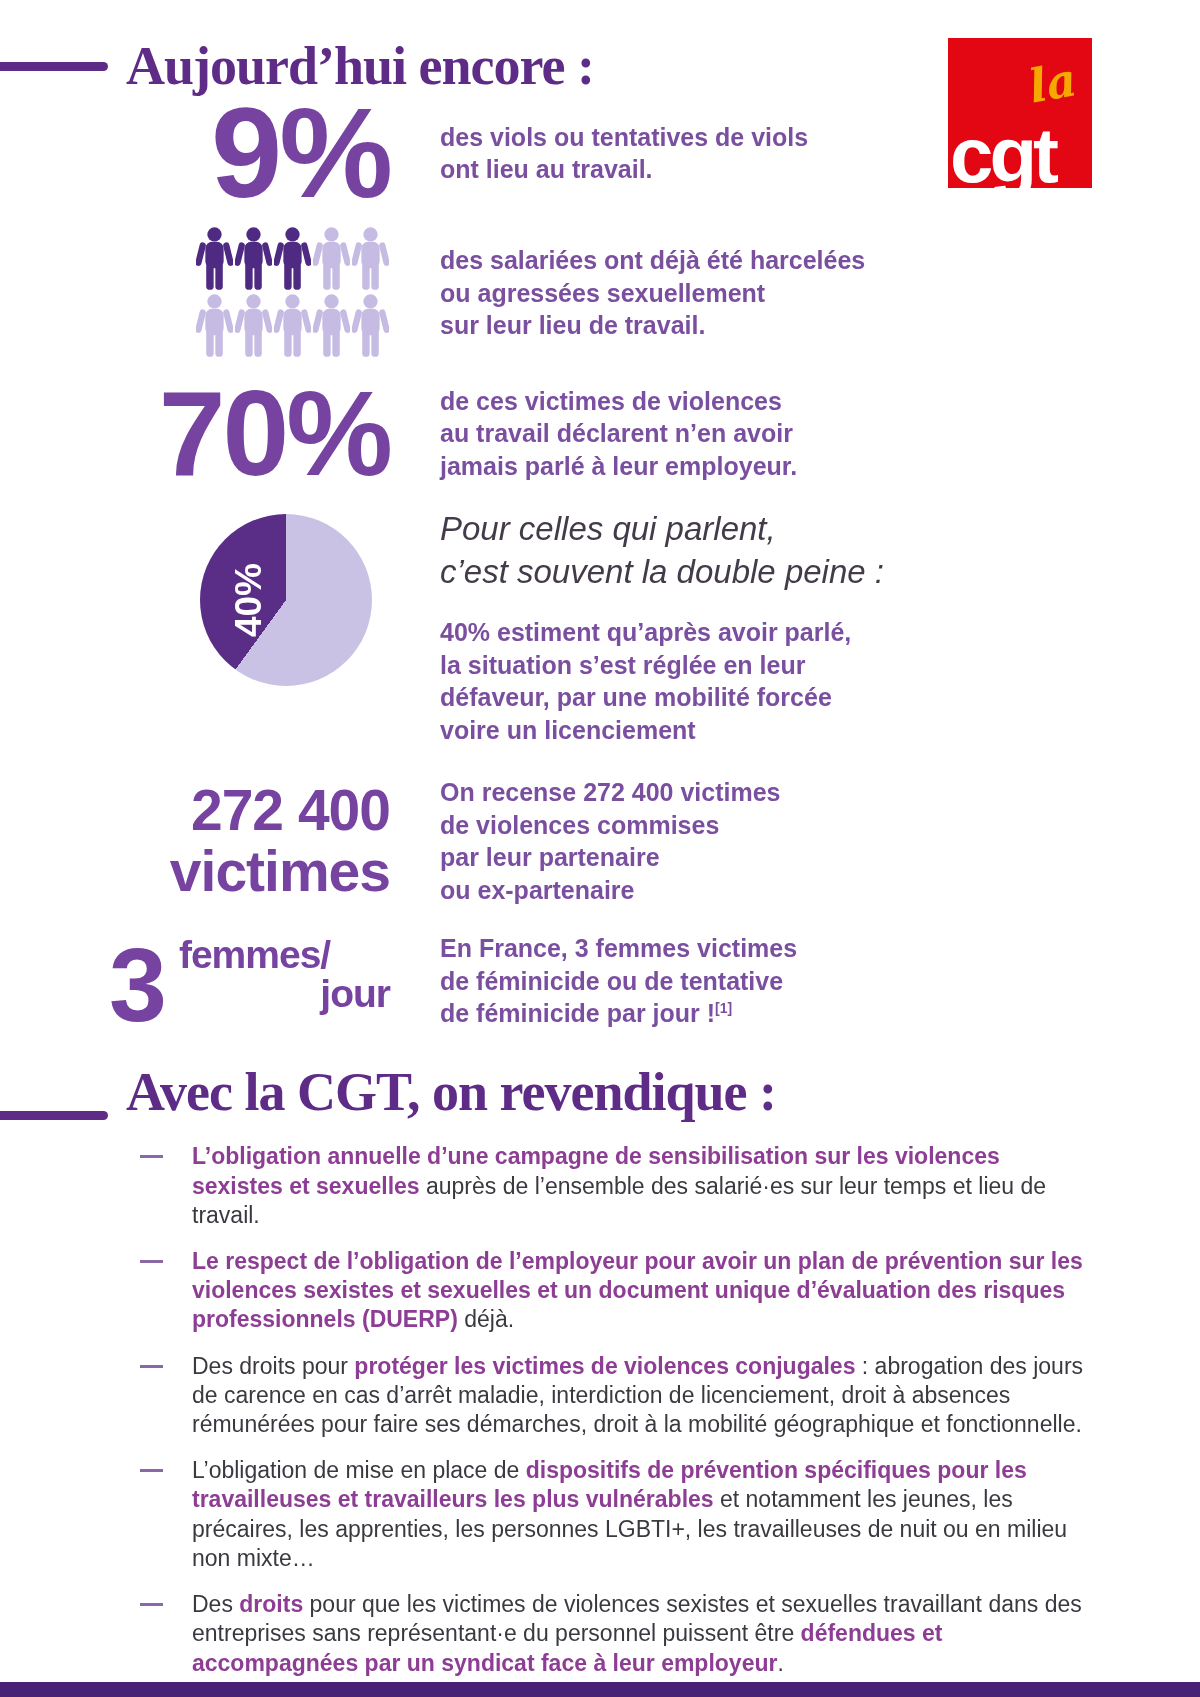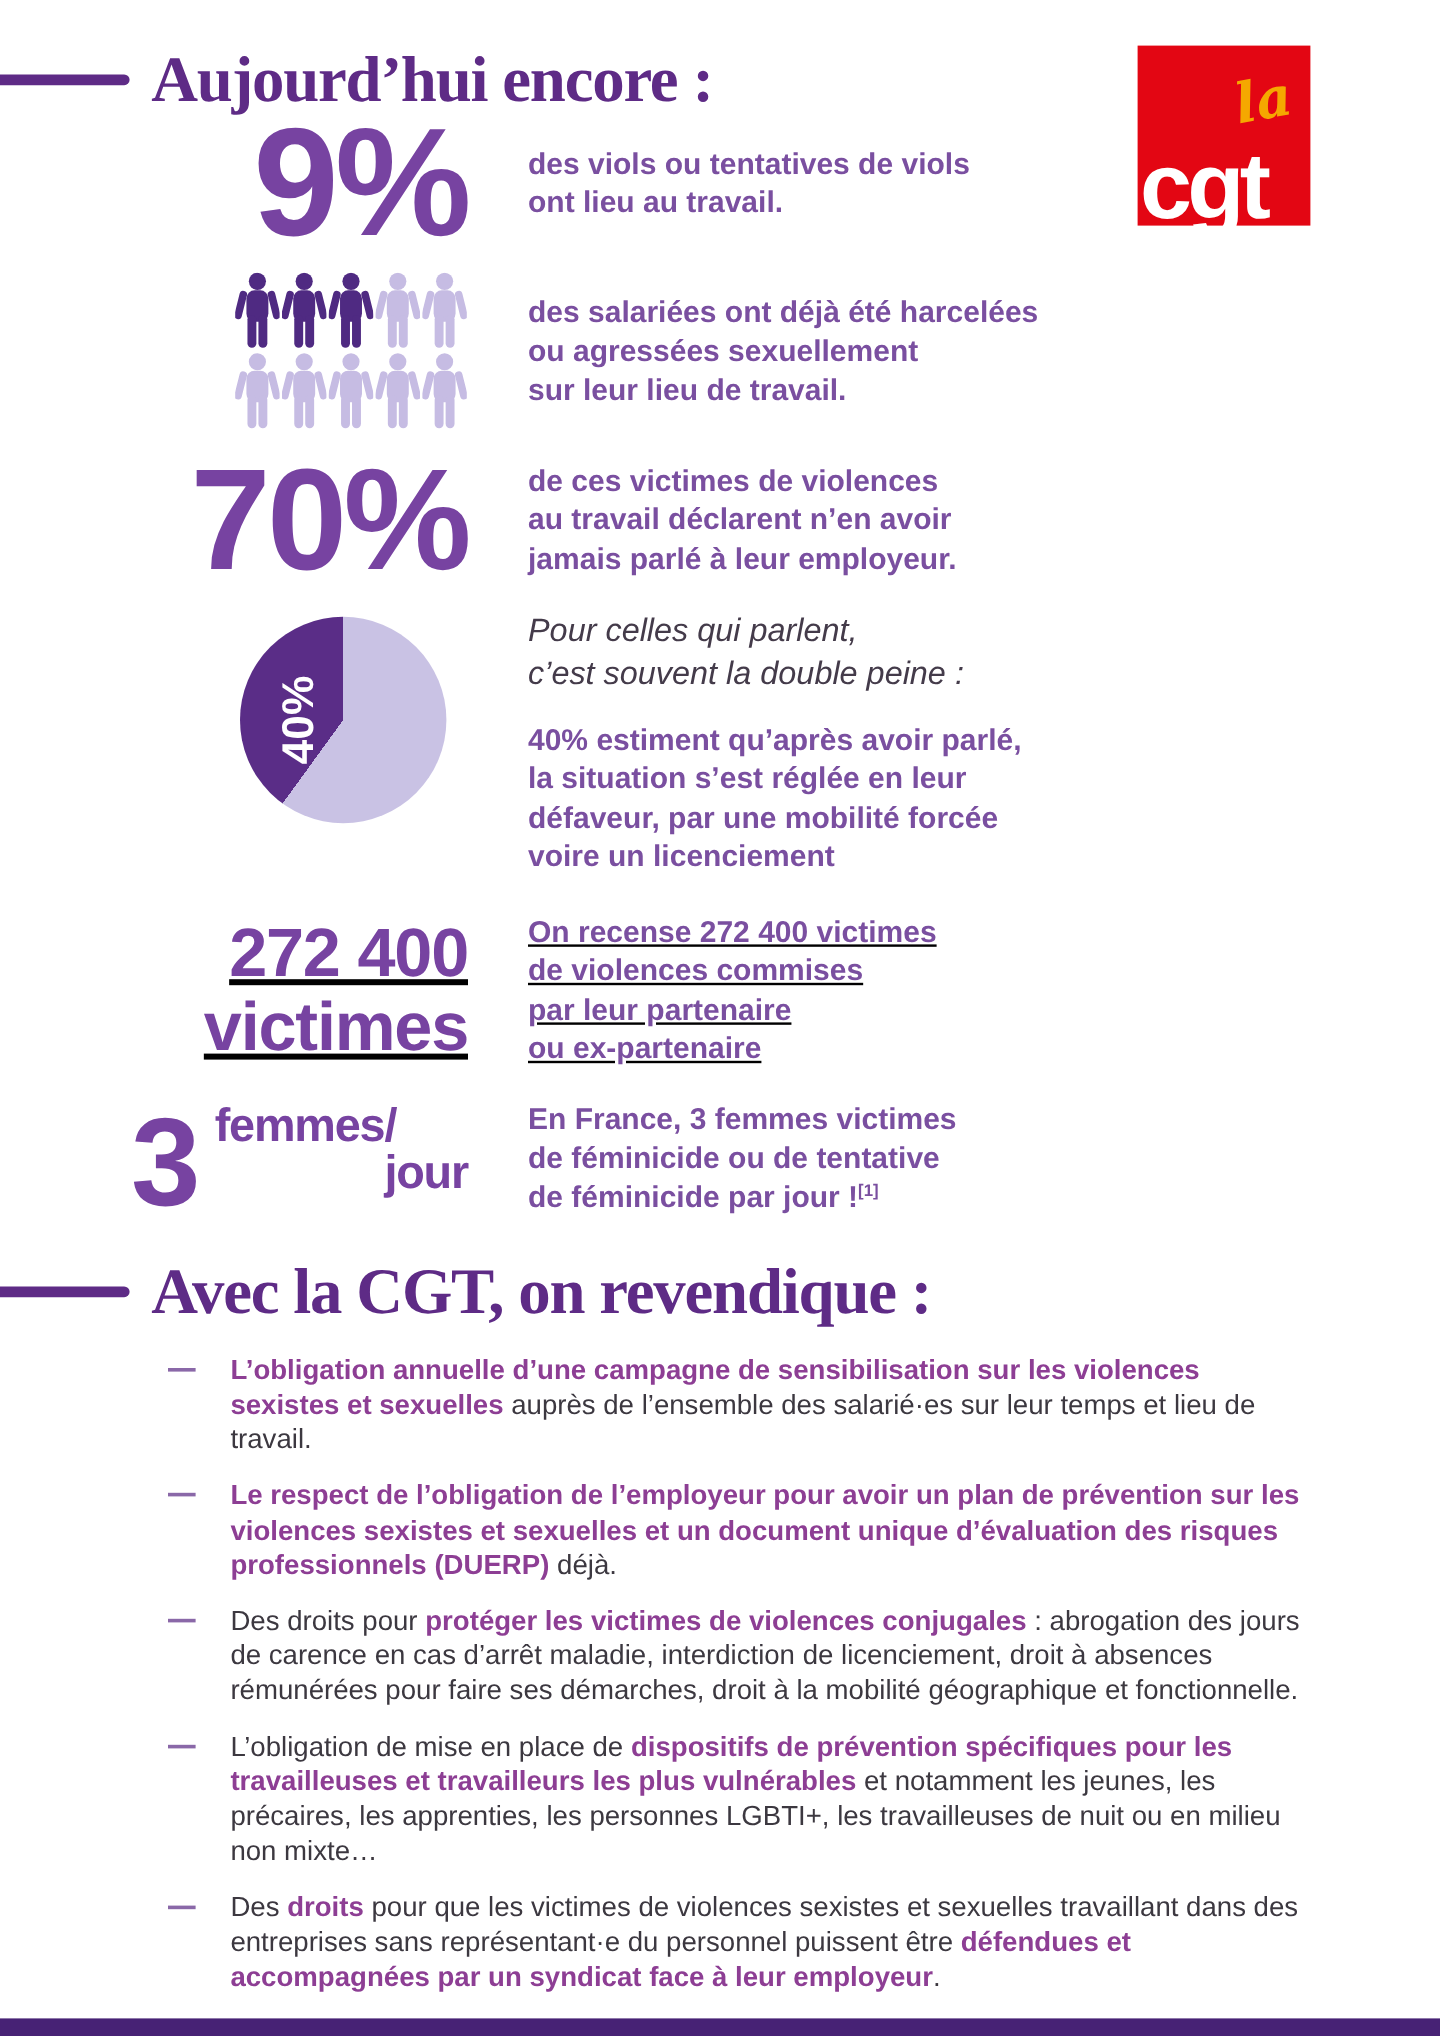--- a/index.html
+++ b/index.html
@@ -4,50 +4,50 @@
 <style>
   * { margin:0; padding:0; box-sizing:border-box; }
   html,body { background:#ffffff; }
   body { font-family:"Liberation Sans", sans-serif; }
 
   .page { position:relative; width:1200px; height:1697px; background:#ffffff; overflow:hidden; }
 
   
   .section-header { display:flex; align-items:center; gap:18px; }
   .section-header.first { margin-top:38px; }
-  .section-header.second { margin-top:34px; }
+  .section-header.second { margin-top:34px;align-items:flex-end; }
   .rule { width:108px; height:9px; background:var(--purple-dark,#5e2b86); border-radius:0 5px 5px 0; flex:0 0 auto; }
   .section-title { font-size:54px; font-weight:800; color:var(--purple-dark,#5e2b86); letter-spacing:-1px; line-height:1.05;font-family:Liberation Serif, serif; }
 
   
   .cgt-logo { position:absolute; top:38px; right:108px; width:144px; height:150px; background:var(--red,#e30613); }
   .logo-la { position:absolute; top:22px; right:16px; font-family:"DejaVu Serif", serif; font-style:italic; font-weight:700;
              font-size:46px; color:var(--gold,#f5a800); transform:rotate(-10deg); line-height:1; }
   .logo-cgt { position:absolute; bottom:0px; left:2px; font-size:78px; font-weight:800; color:#ffffff;
               letter-spacing:-4px; line-height:0.85; }
 
   
   .stats { margin-left:110px; margin-top:4px; }
   .stat-row { display:flex; align-items:center; }
   .stat-left { width:300px; flex:0 0 auto; display:flex; justify-content:flex-end; padding-right:20px; }
   .stat-right { margin-left:30px; }
   .stat-desc { font-size:25px; font-weight:700; color:var(--purple-text,#7a4fa0); line-height:1.3; white-space:pre-line; }
-  .stat-intro { font-size:27px; font-style:italic; font-weight:400; color:#443b4a; line-height:1.3;
+  .stat-intro { font-size:33px; font-style:italic; font-weight:400; color:#443b4a; line-height:1.3;
                 white-space:pre-line; margin-bottom:22px; }
 
   .big-num { color:var(--purple-number,#7743a1); font-weight:800; line-height:0.85; letter-spacing:-3px; }
   .num-9   { font-size:128px; }
   .num-70  { font-size:120px; }
   .num-272 { font-size:57px; letter-spacing:-1px; display:flex; flex-direction:column; align-items:flex-end; line-height:1.08; }
 
   .row-viols       { margin-top:2px; }
   .row-harcelement { margin-top:20px; }
   .row-silence     { margin-top:24px; }
   .row-double      { margin-top:24px; align-items:flex-start; }
-  .row-partenaire  { margin-top:30px;text-decoration:underline; }
+  .row-partenaire  { margin-top:30px; }
   .row-feminicides { margin-top:26px; }
 
   
   .people-grid { display:grid; grid-template-columns:repeat(5, 38px); gap:3px 1px; }
   .person { width:37px; height:64px; display:block; }
   .person svg { display:block; width:100%; height:100%; }
   .person-dark  { color:var(--person-dark,#4f2a82); }
   .person-light { color:var(--person-light,#c6bce3); }
 
   

